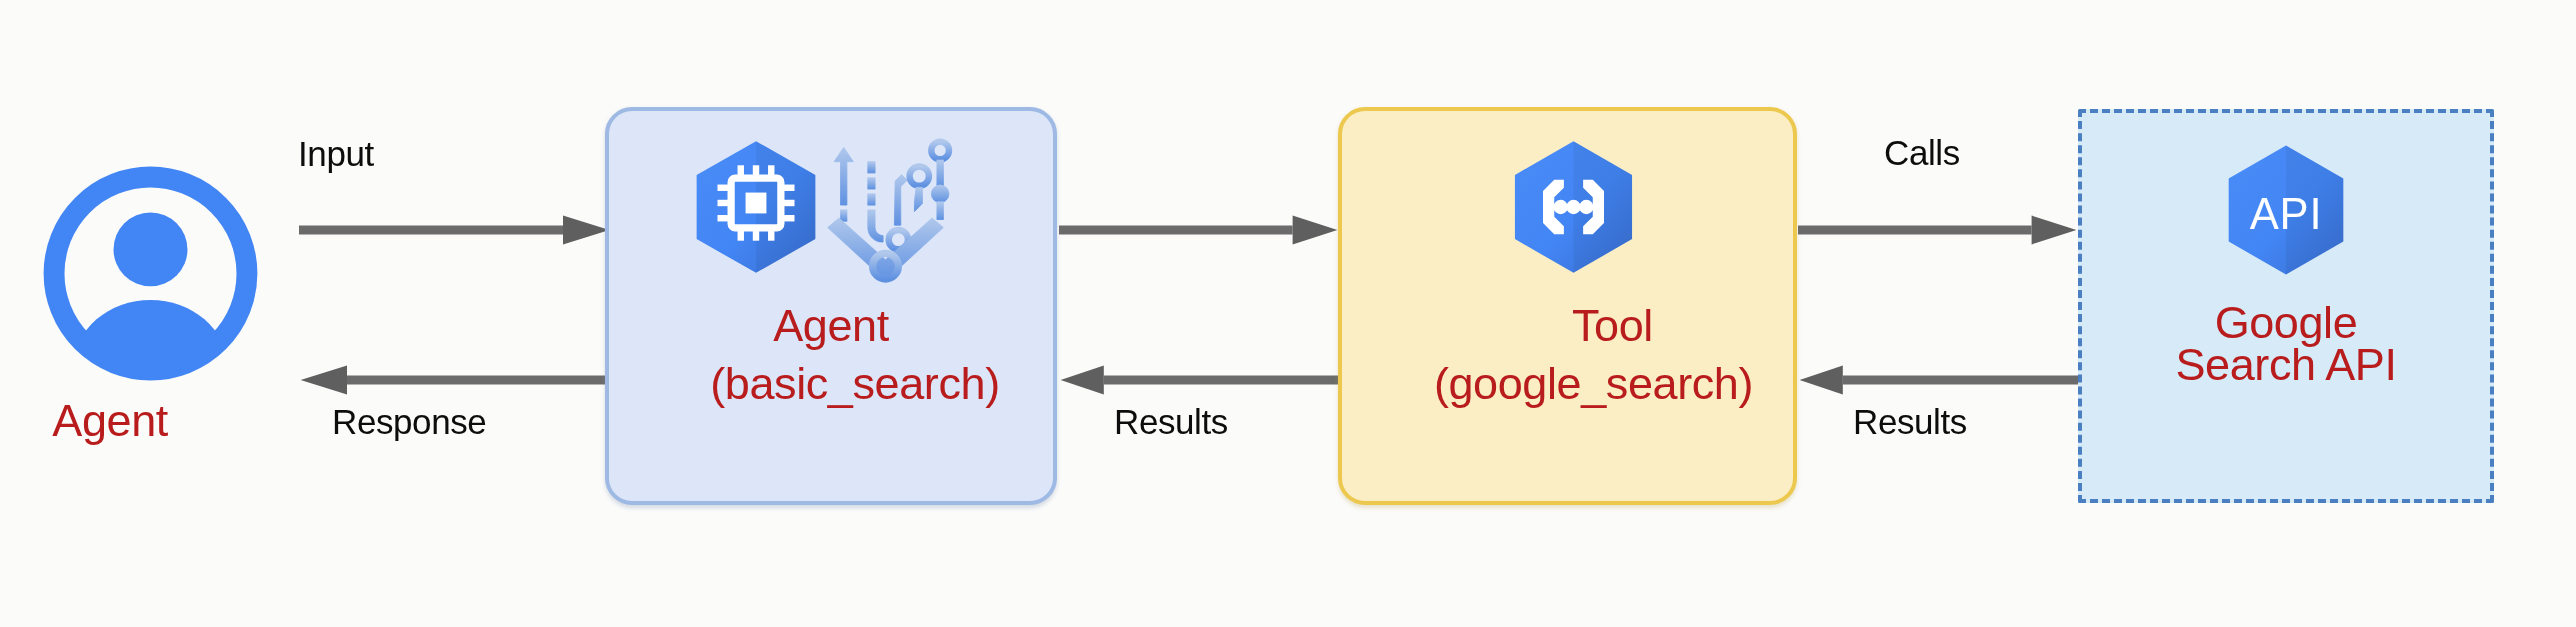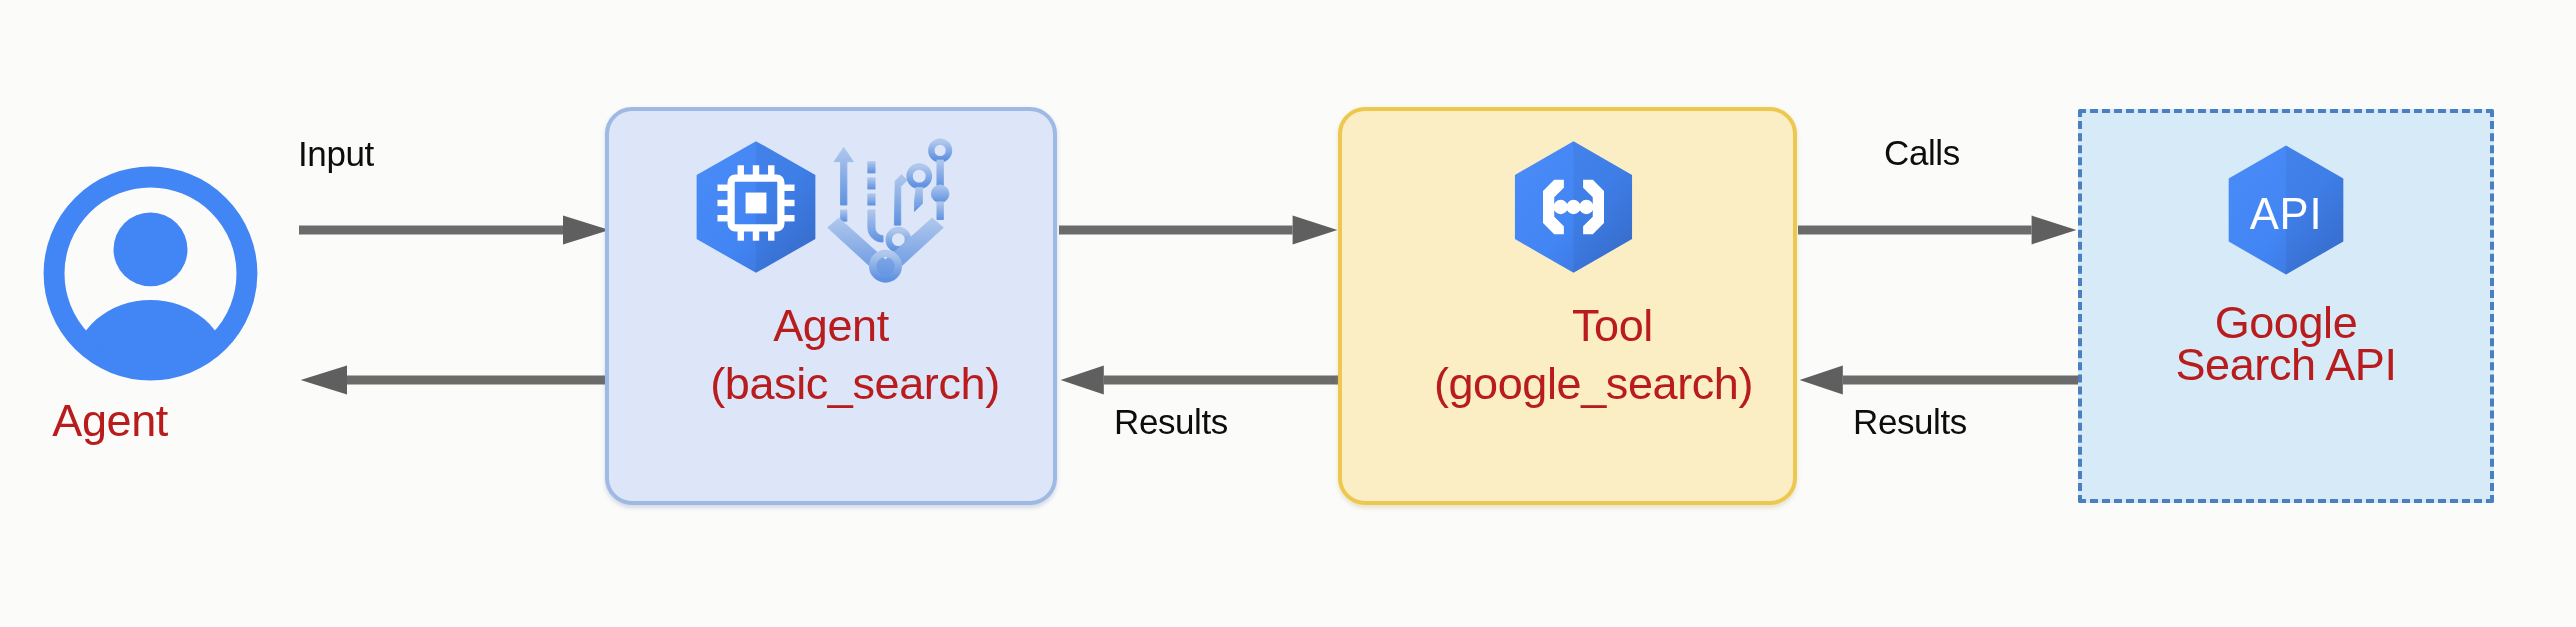--- a/index.html
+++ b/index.html
@@ -140,20 +140,21 @@
       <polygon points="330,2 388,20 330,38" fill="#5f5f5f"></polygon>
     </svg>
   </div>
 
   <div class="arrow" style="left:298px; top:364px; width:314px;">
     <svg width="314" height="32" viewBox="0 0 390 40">
       <line x1="60" y1="20" x2="390" y2="20" stroke="#6b6b6b" stroke-width="11"></line>
       <polygon points="60,2 2,20 60,38" fill="#5f5f5f"></polygon>
     </svg>
   </div>
+  <div class="edge-label" style="left:332px; top:398px;">Response</div>
 
   <div class="box" id="agent-box"></div>
 
   <svg class="hex" style="left:691px; top:138px; width:130px; height:138px;" viewBox="0 0 162 172">
     <defs>
       <linearGradient id="hexGradA" x1="0" y1="0" x2="1" y2="1">
         <stop offset="0%" stop-color="#4a8cf7"></stop>
         <stop offset="55%" stop-color="#4285f4"></stop>
         <stop offset="100%" stop-color="#3a6fd0"></stop>
       </linearGradient>

